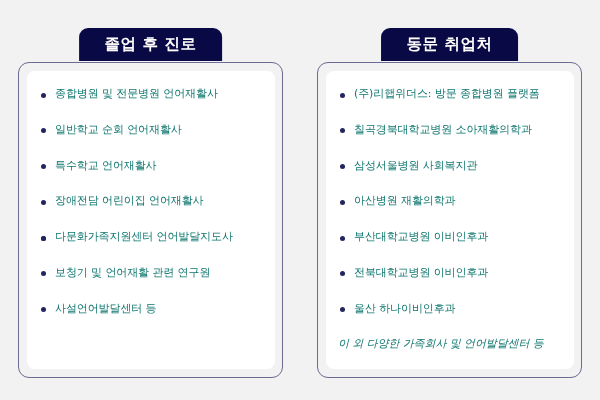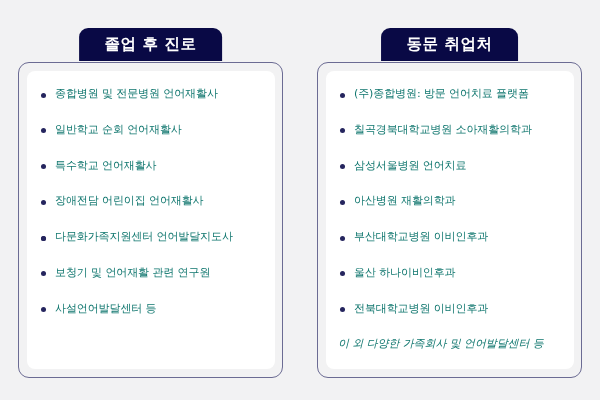--- a/index.html
+++ b/index.html
@@ -177,45 +177,45 @@
       </div>
     </div>
 
     <div class="panel panel-right">
       <div class="badge">동문 취업처</div>
       <div class="frame">
         <div class="card">
           <ul class="list">
             <li class="item">
               <span class="bullet"></span>
-              <span>(주)종합병원: 방문 언어치료 플랫폼</span>
+              <span>(주)리햅위더스: 방문 종합병원 플랫폼</span>
             </li>
             <li class="item">
               <span class="bullet"></span>
               <span>칠곡경북대학교병원 소아재활의학과</span>
             </li>
             <li class="item">
               <span class="bullet"></span>
-              <span>삼성서울병원 언어치료</span>
+              <span>삼성서울병원 사회복지관</span>
             </li>
             <li class="item">
               <span class="bullet"></span>
               <span>아산병원 재활의학과</span>
             </li>
             <li class="item">
               <span class="bullet"></span>
               <span>부산대학교병원 이비인후과</span>
             </li>
             <li class="item">
               <span class="bullet"></span>
+              <span>전북대학교병원 이비인후과</span>
+            </li>
+            <li class="item">
+              <span class="bullet"></span>
               <span>울산 하나이비인후과</span>
-            </li>
-            <li class="item">
-              <span class="bullet"></span>
-              <span>전북대학교병원 이비인후과</span>
             </li>
             <li class="item no-bullet">
               
               <span>이 외 다양한 가족회사 및 언어발달센터 등</span>
             </li>
           </ul>
         </div>
       </div>
     </div>
 

